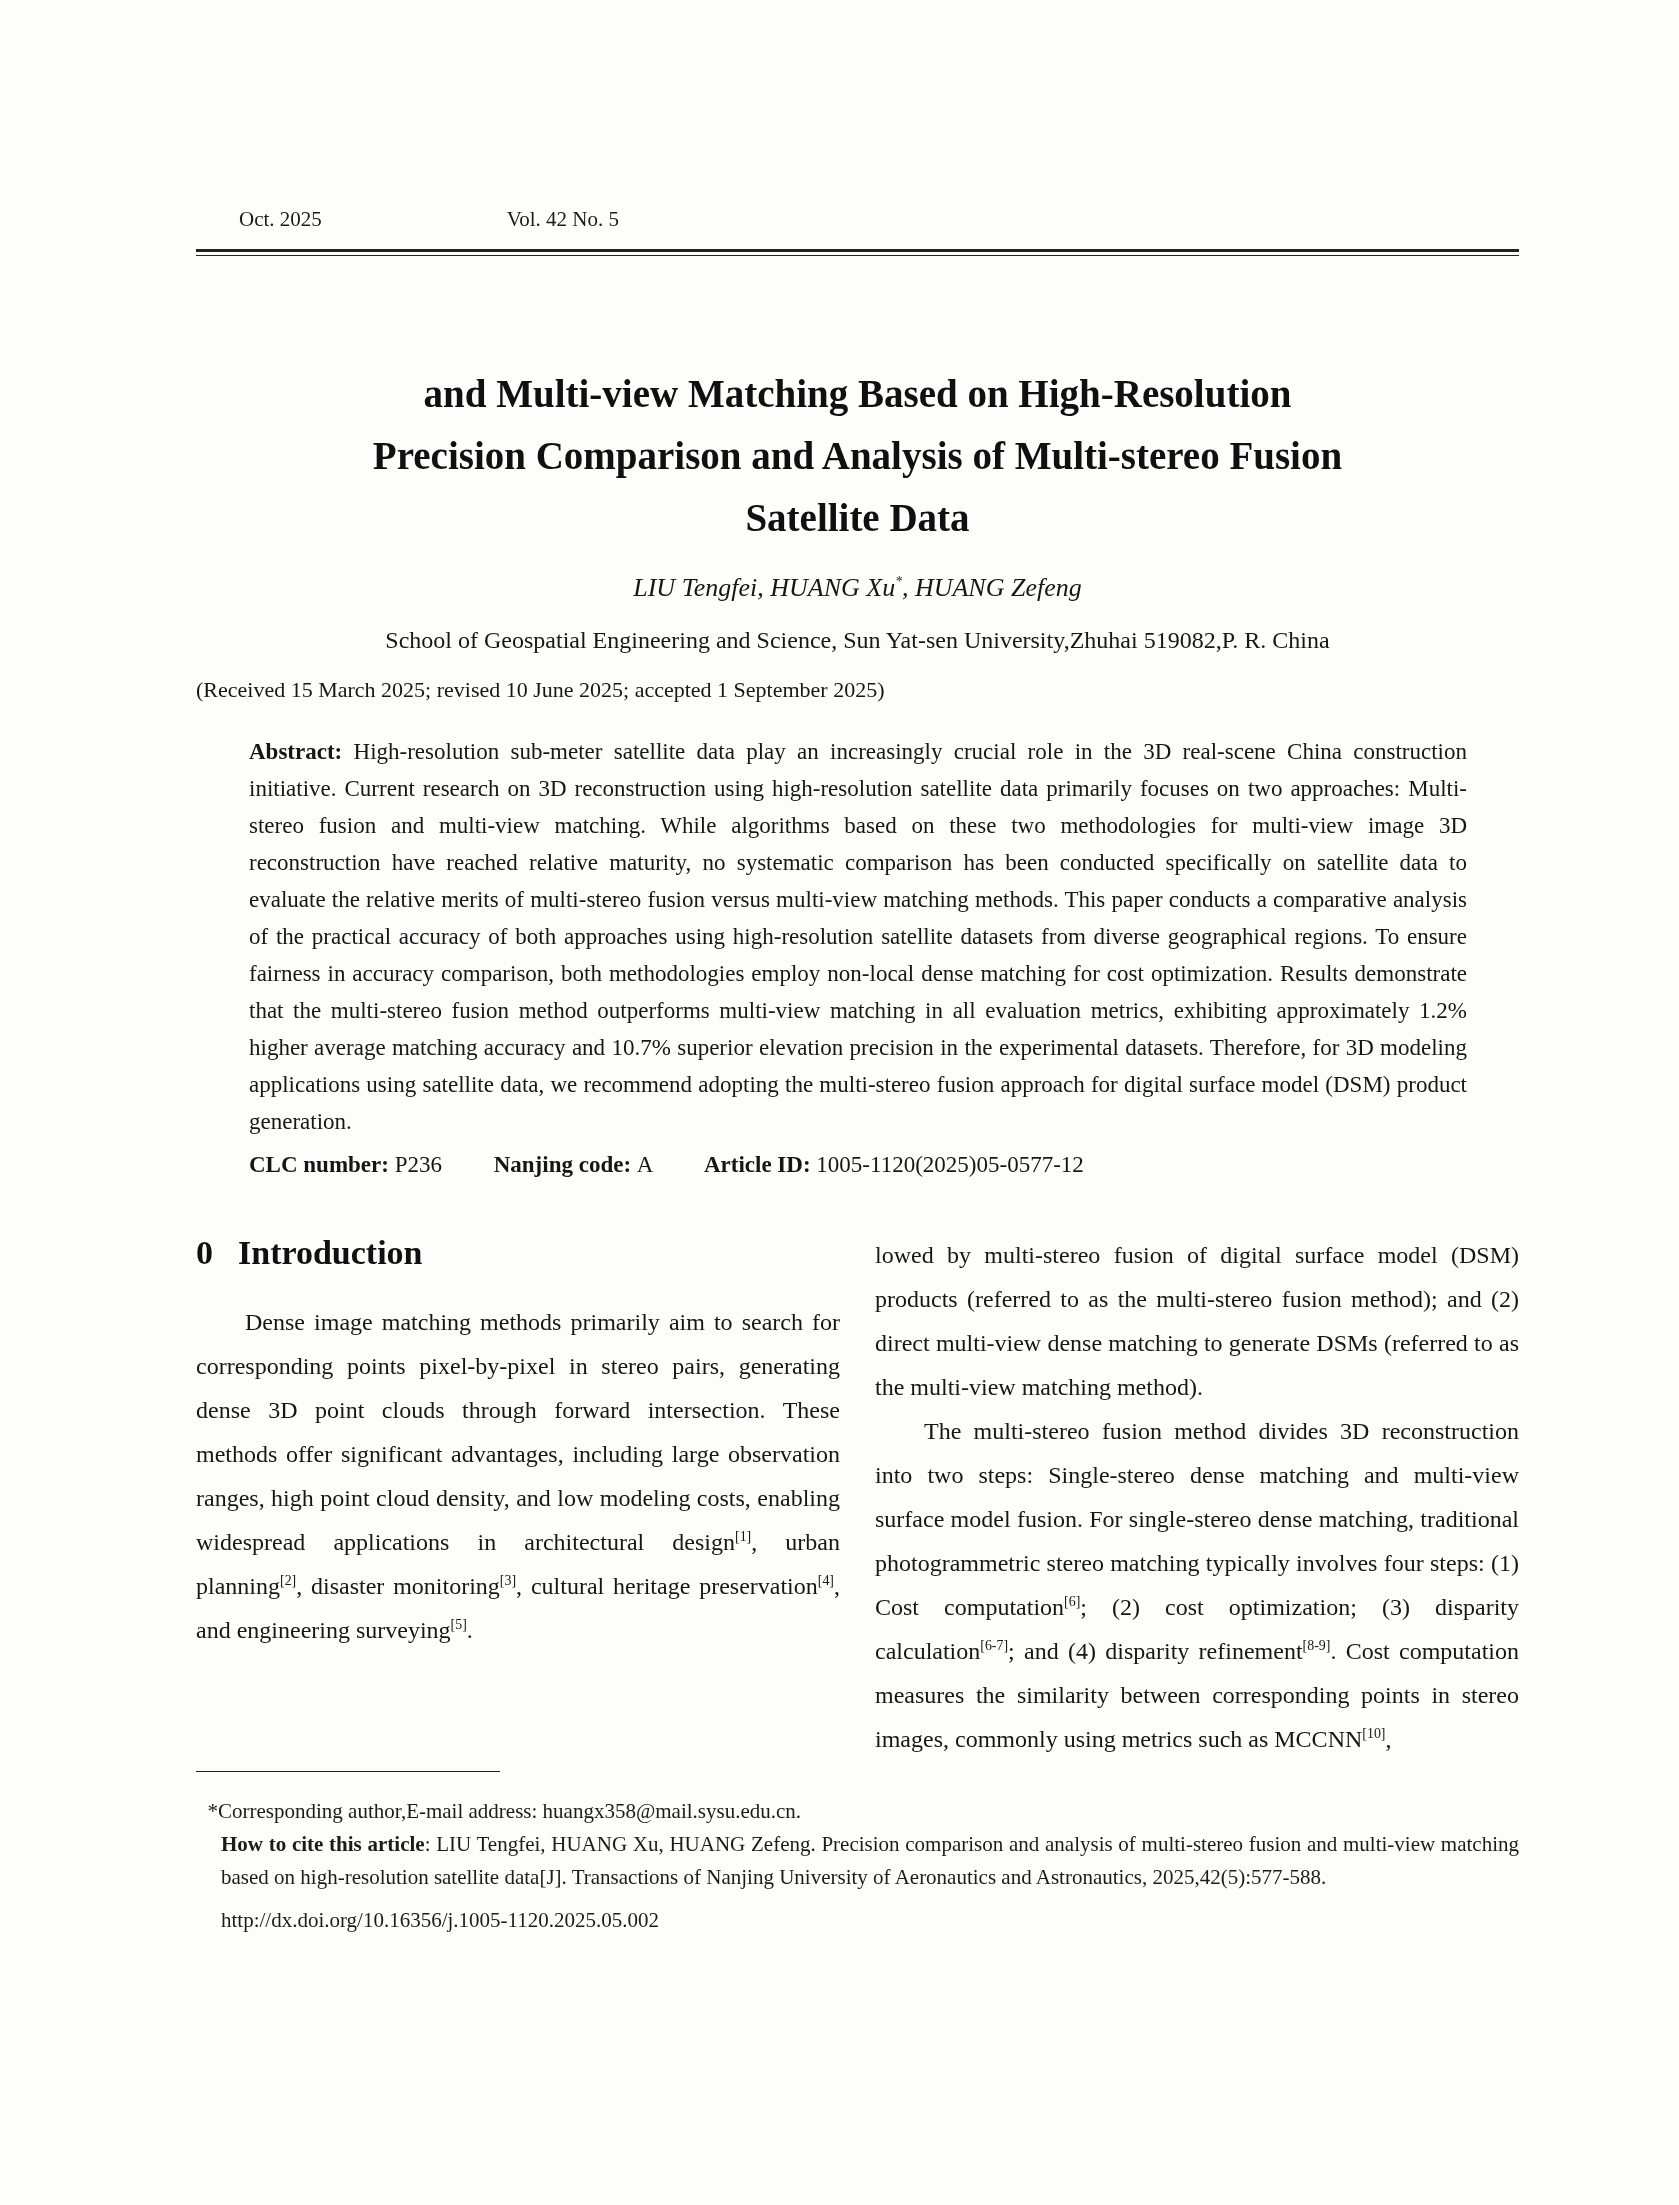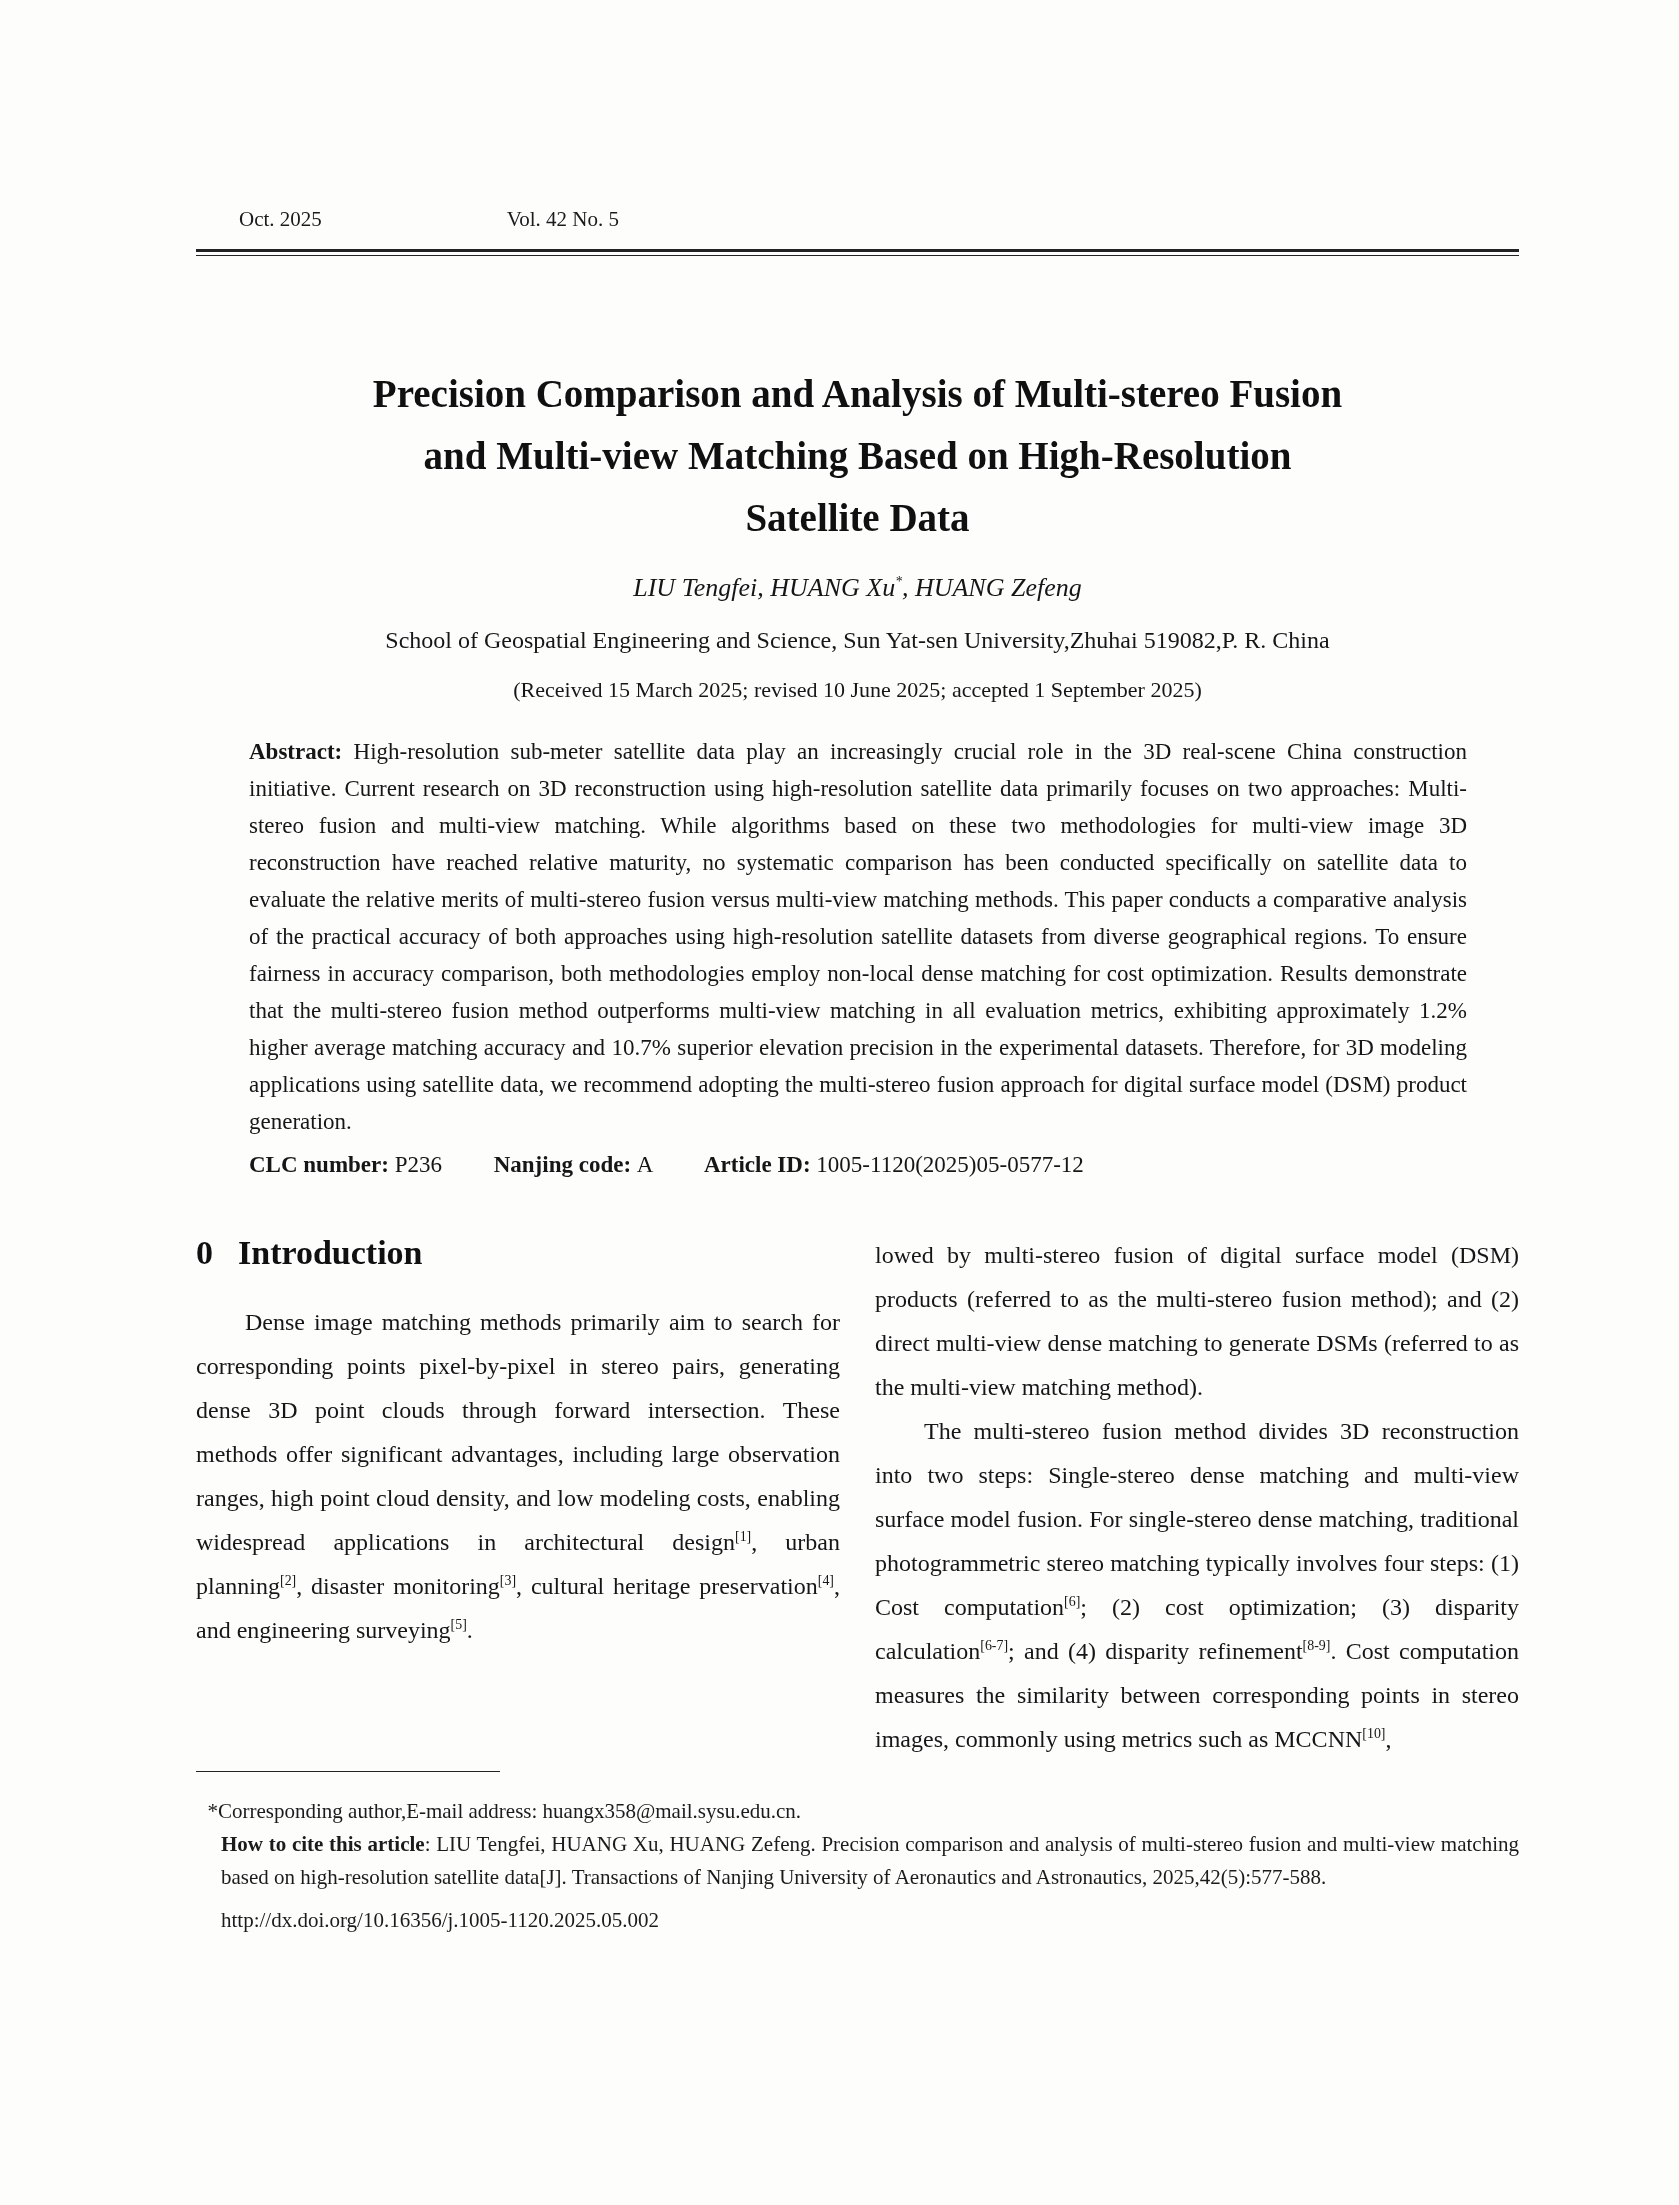--- a/index.html
+++ b/index.html
@@ -42,21 +42,21 @@
   }
   .authors {
     margin-top: 23px; text-align: center;
     font-size: 26px; line-height: 1.25; font-style: italic;
   }
   .affiliation {
     margin-top: 21px; text-align: center;
     font-size: 24px; line-height: 1.3;
   }
   .dates-line {
-    margin-top: 19.4px; text-align: center;
+    margin-top: 19.4px; 
     font-size: 22px; line-height: 1.3;
   }
 
   
   .front { margin: 28px 52px 0 53px; font-size: 23px; line-height: 37px; }
   .abstract { margin: 0; text-align: justify; }
   .keywords { margin: 21px 0 0; text-align: justify; padding-left: 146px; text-indent: -146px; }
   .clc-line { margin: 6.2px 0 0; }
   .clc-line .sep { margin-left: 46px; }
   b, .bold { font-weight: 700; }
@@ -94,22 +94,22 @@
 
   <header class="running-head">
     <span class="rh-left">Oct. 2025</span>
     <span class="rh-right">Vol. 42 No. 5</span>
   </header>
 
   <div class="rule-thick"></div>
   <div class="rule-thin"></div>
 
   <h1 class="article-title">
+    <div>and Multi-view Matching Based on High-Resolution</div>
     <div>Precision Comparison and Analysis of Multi-stereo Fusion</div>
-    <div>and Multi-view Matching Based on High-Resolution</div>
     <div>Satellite Data</div>
   </h1>
 
   <div class="authors">LIU Tengfei, HUANG Xu<sup>*</sup>, HUANG Zefeng</div>
 
   <div class="affiliation">School of Geospatial Engineering and Science, Sun Yat-sen University,Zhuhai 519082,P. R. China</div>
 
   <div class="dates-line">(Received 15 March 2025; revised 10 June 2025; accepted 1 September 2025)</div>
 
   <div class="front">

